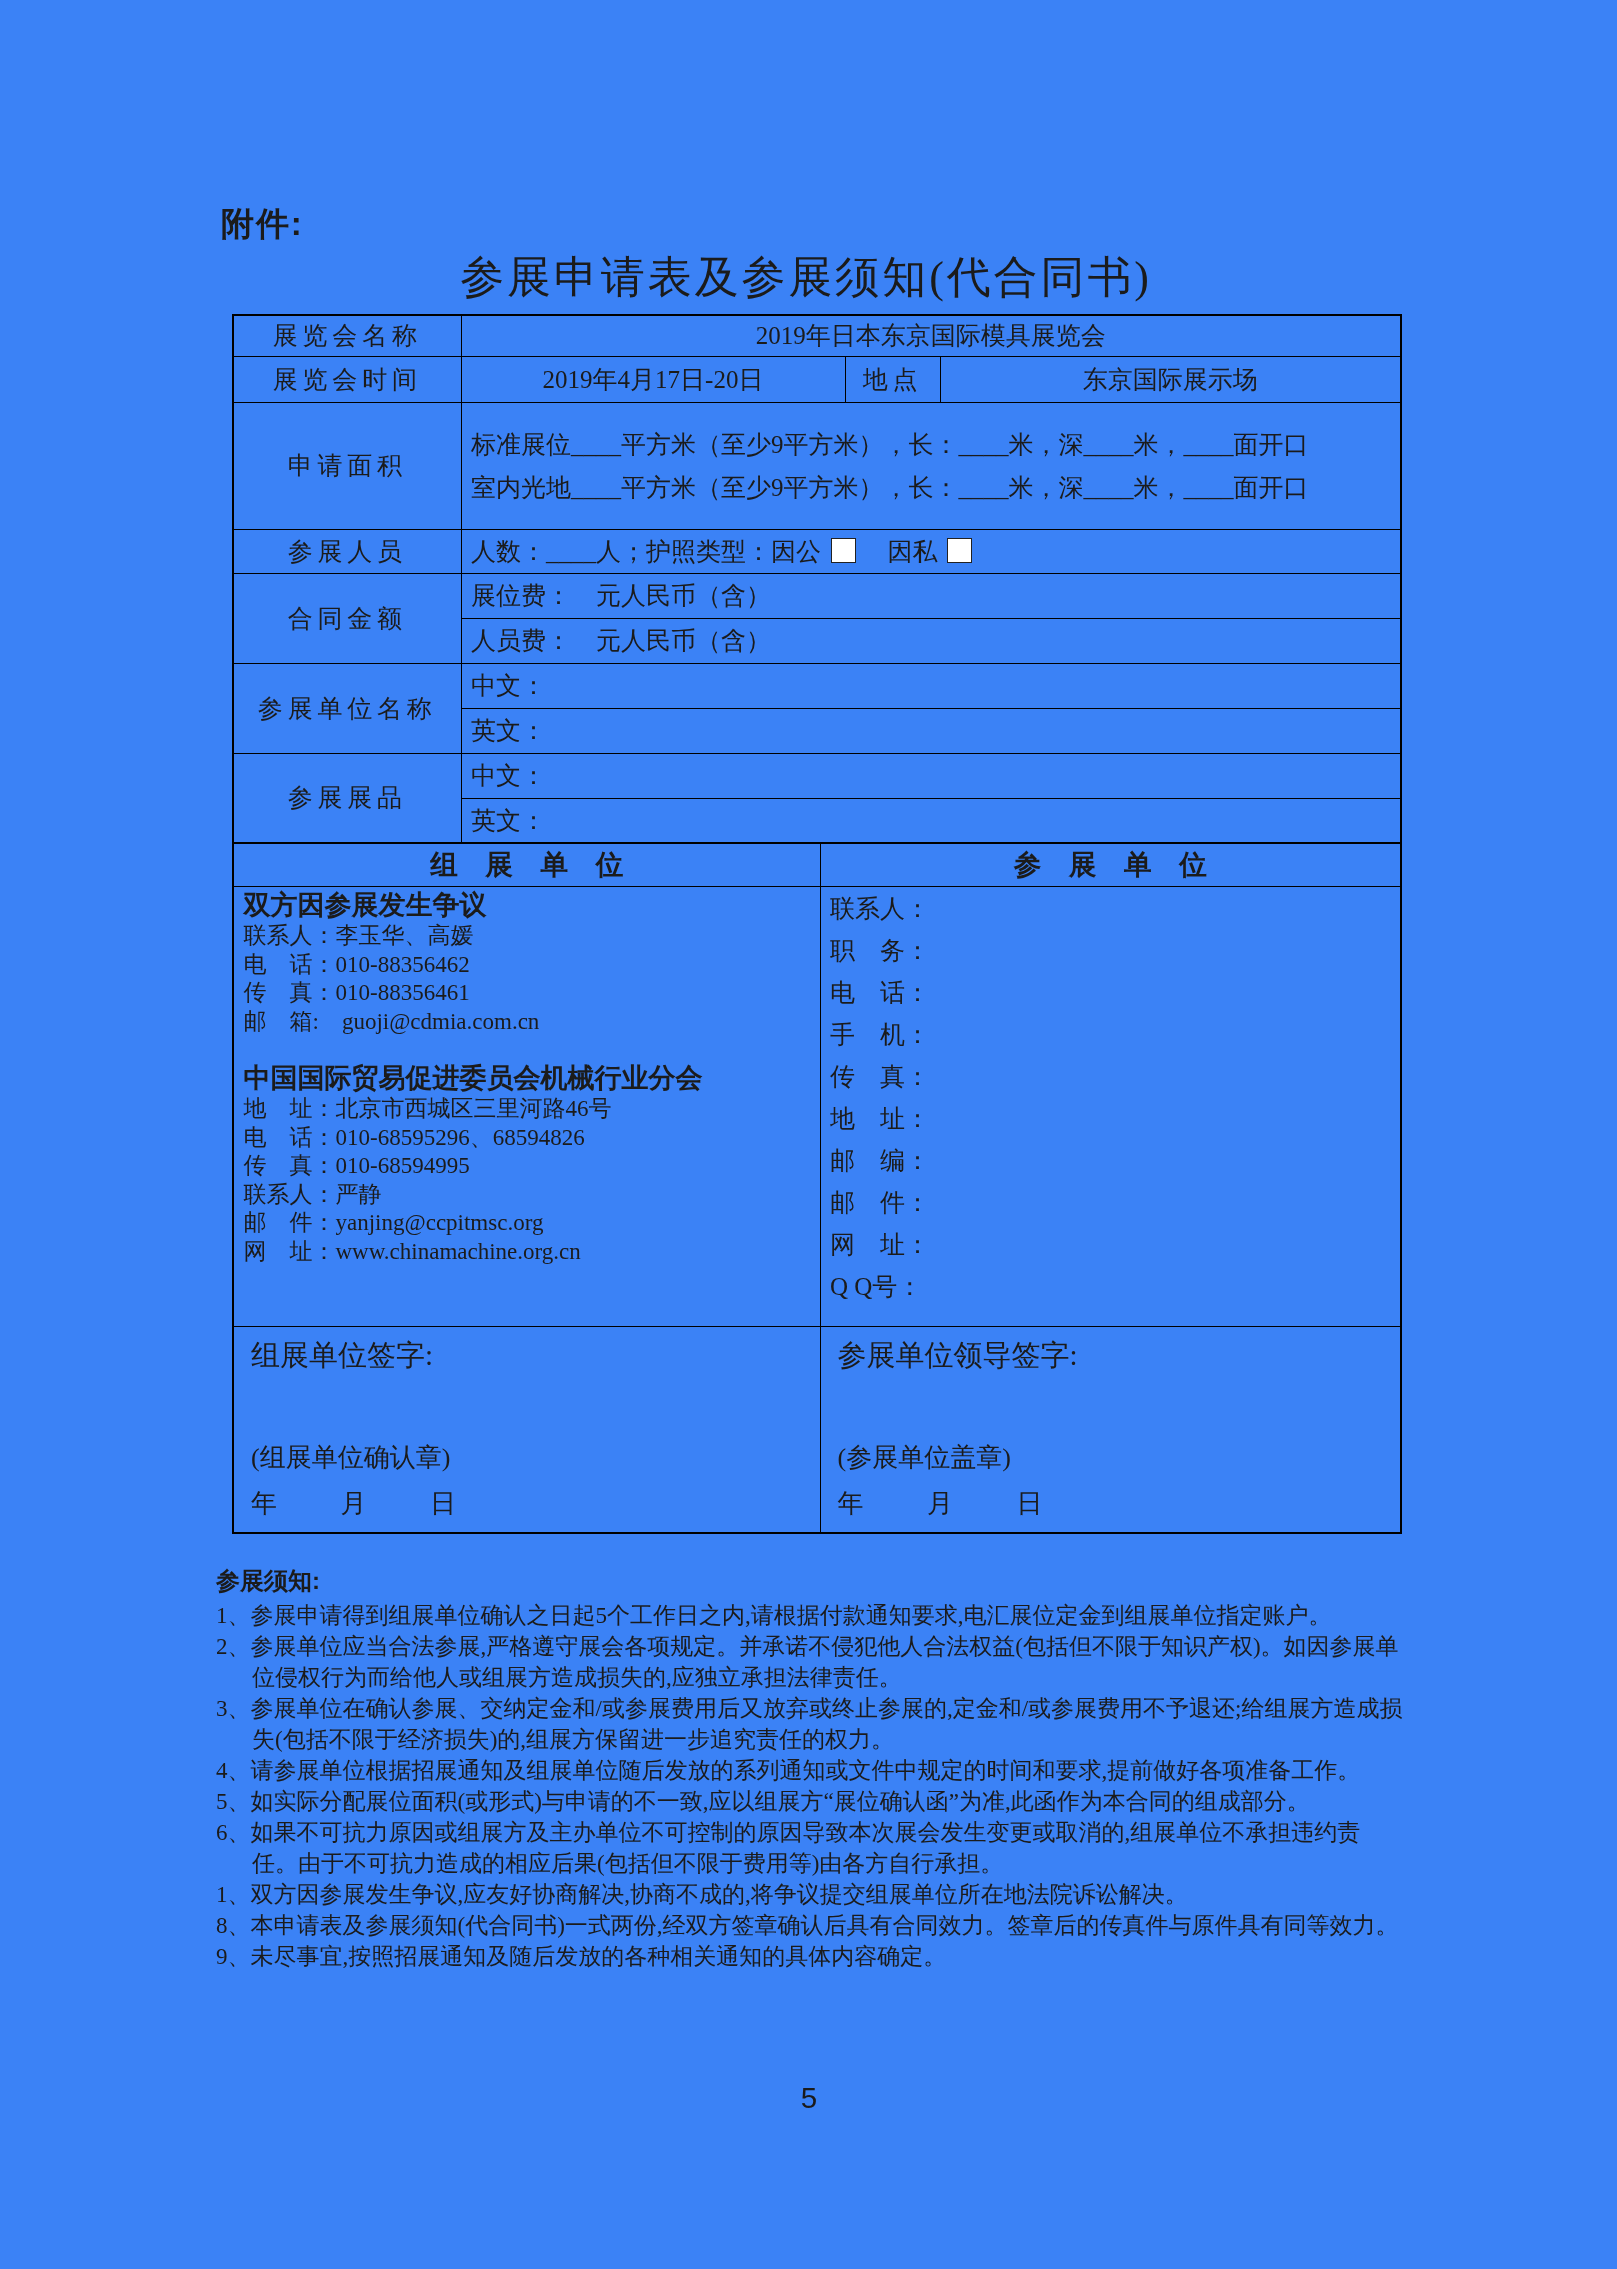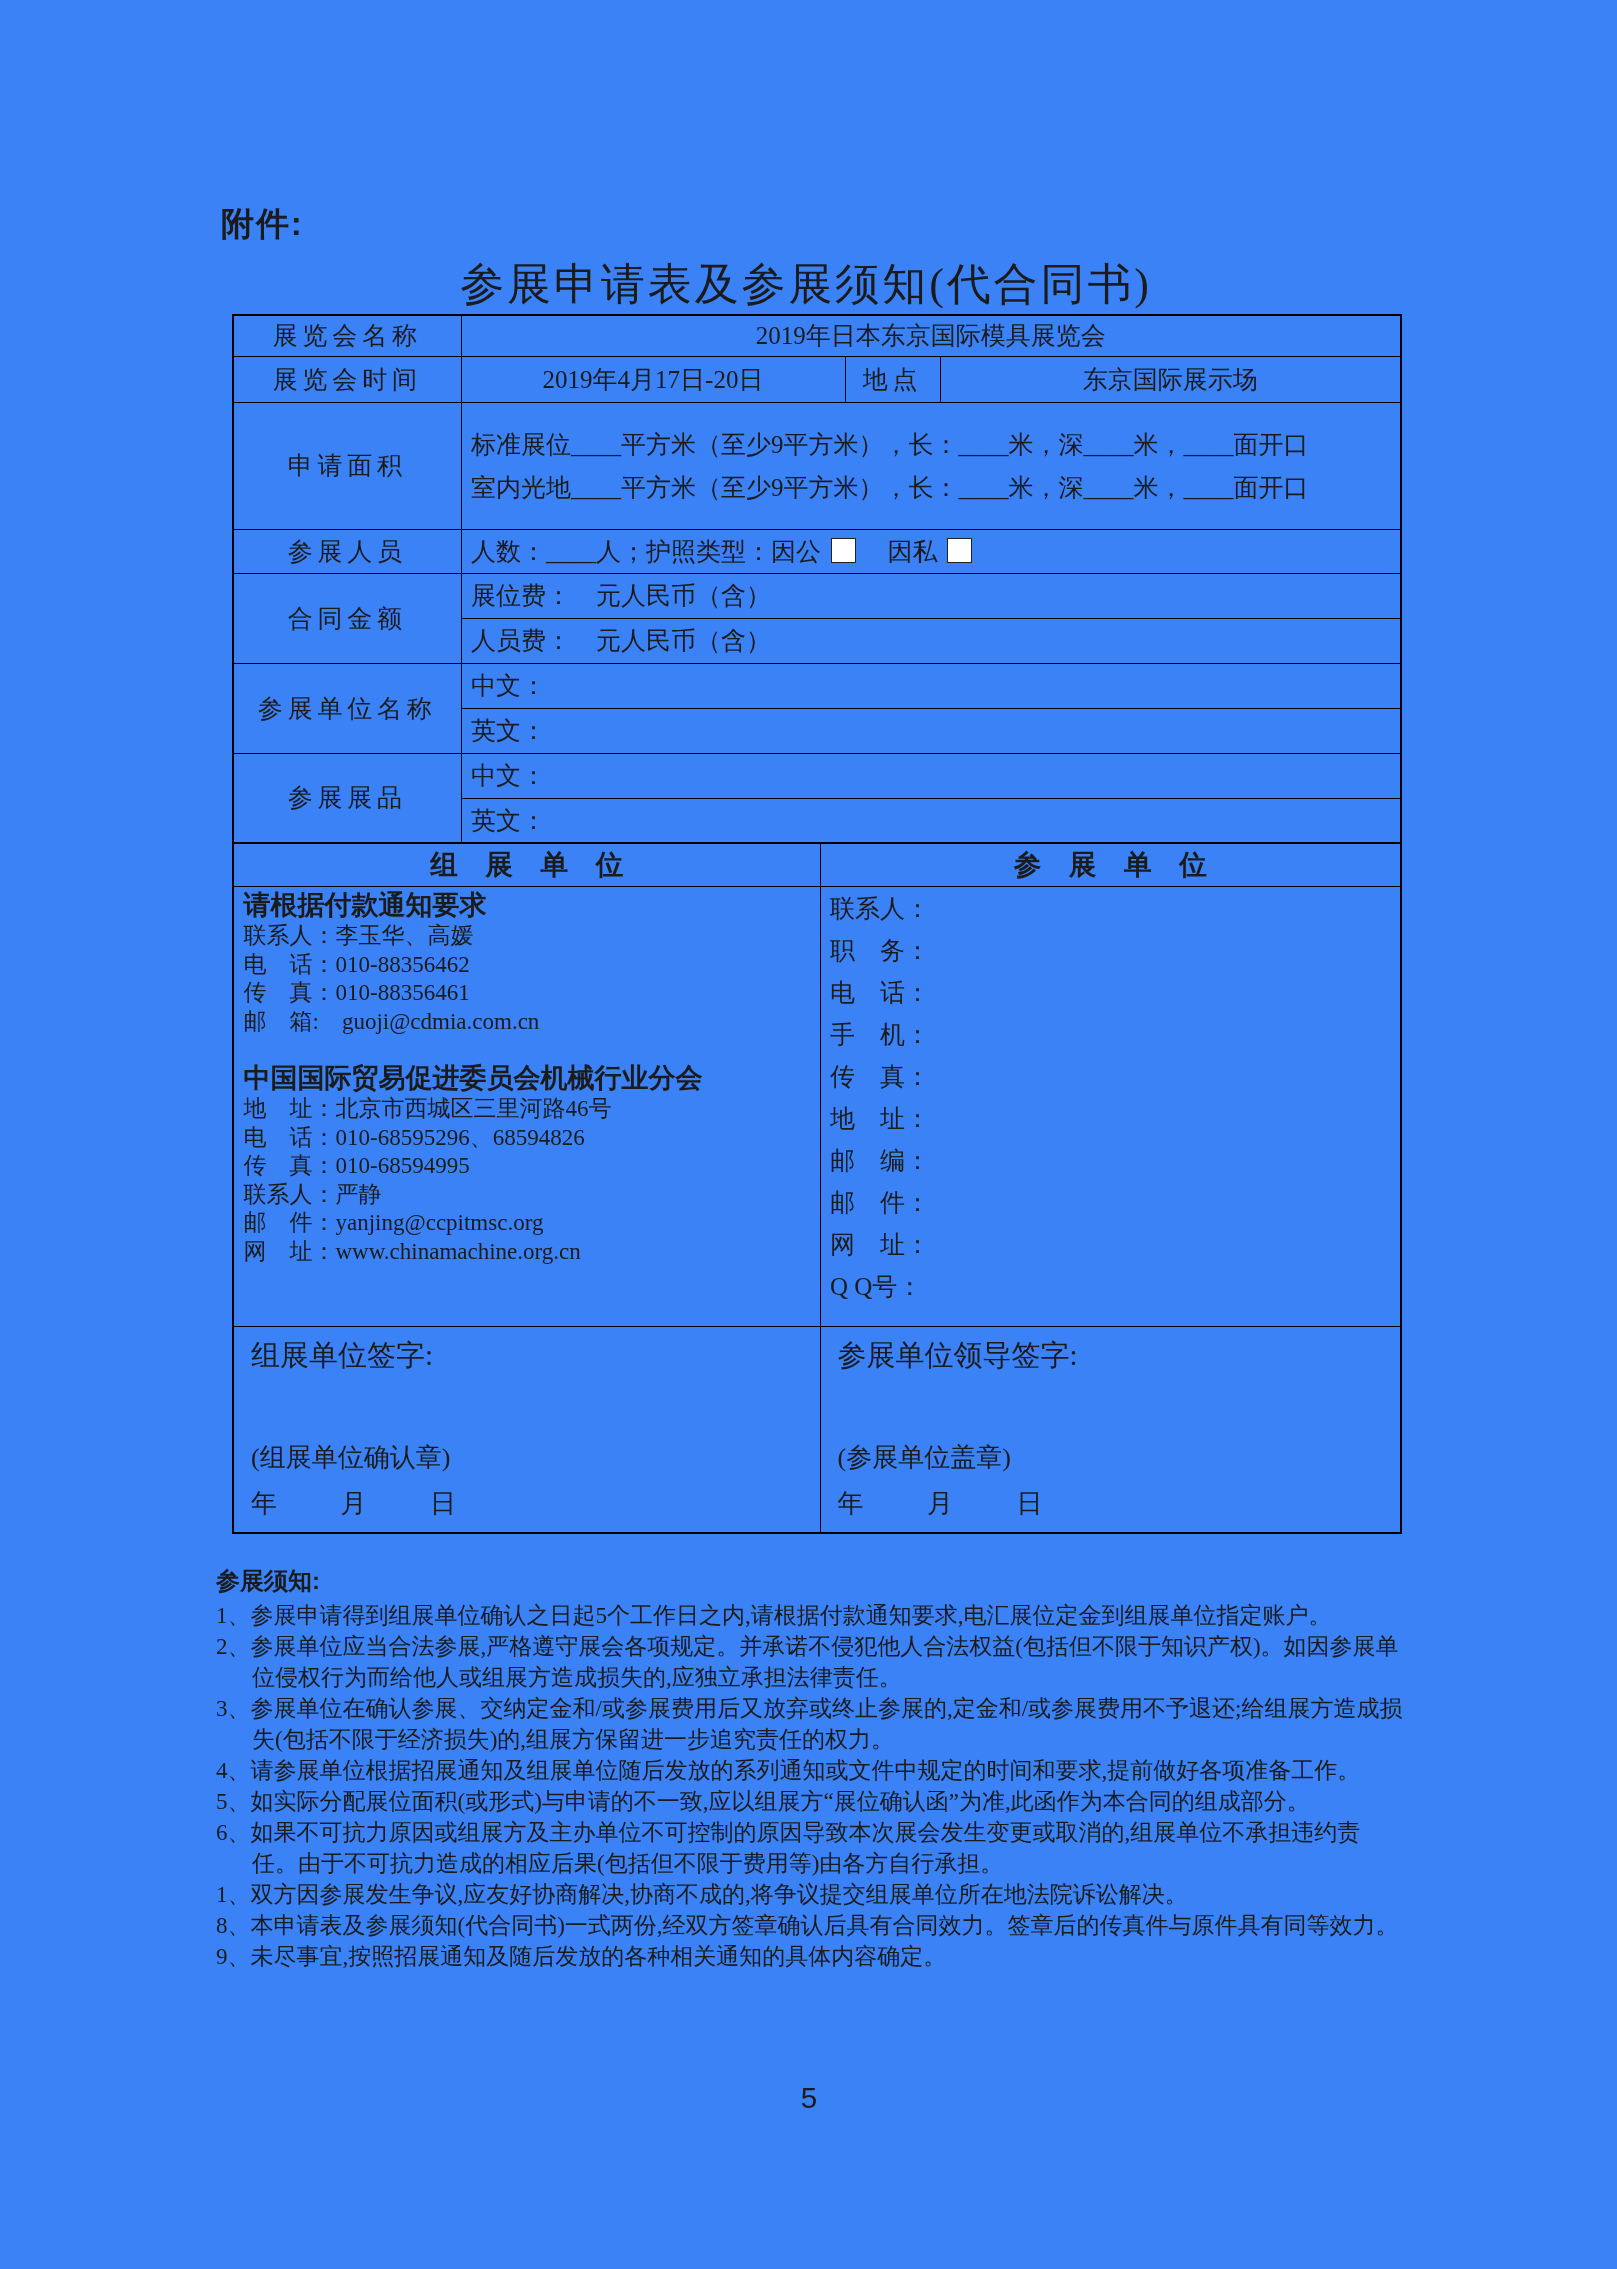--- a/index.html
+++ b/index.html
@@ -12,21 +12,21 @@
     color:#1b1b1b;
     font-family:"Liberation Serif", serif;
     overflow:hidden;
   }
   .attachment {
     position:absolute; left:221px; top:202px;
     font-family:"Liberation Sans", sans-serif;
     font-size:33px; font-weight:700; letter-spacing:1.9px;
   }
   .doc-title {
-    position:absolute; left:222px; top:255px; width:1168px;
+    position:absolute; left:222px; top:248px; width:1168px;
     text-align:center;
     font-size:44px; font-weight:500; letter-spacing:2.9px;
   }
   table.form {
     position:absolute; left:232px; top:314px;
     width:1168px;
     border-collapse:collapse;
     table-layout:fixed;
     border:2.9px solid #000;
     font-size:25px;
@@ -143,21 +143,21 @@
       <td class="content" colspan="4">英文：</td>
     </tr>
 
     <tr class="hdr">
       <td colspan="2">组　展　单　位</td>
       <td colspan="3">参　展　单　位</td>
     </tr>
 
     <tr class="contact">
       <td class="contact-left" colspan="2">
-        <div class="org-name">请根据付款通知要求</div>
+        <div class="org-name">双方因参展发生争议</div>
         <div class="org-line">联系人：李玉华、高媛</div>
         <div class="org-line">电　话：010-88356462</div>
         <div class="org-line">传　真：010-88356461</div>
         <div class="org-line">邮　箱:　guoji@cdmia.com.cn</div>
         <div class="org-name org2-name">中国国际贸易促进委员会机械行业分会</div>
         <div class="org-line">地　址：北京市西城区三里河路46号</div>
         <div class="org-line">电　话：010-68595296、68594826</div>
         <div class="org-line">传　真：010-68594995</div>
         <div class="org-line">联系人：严静</div>
         <div class="org-line">邮　件：yanjing@ccpitmsc.org</div>

